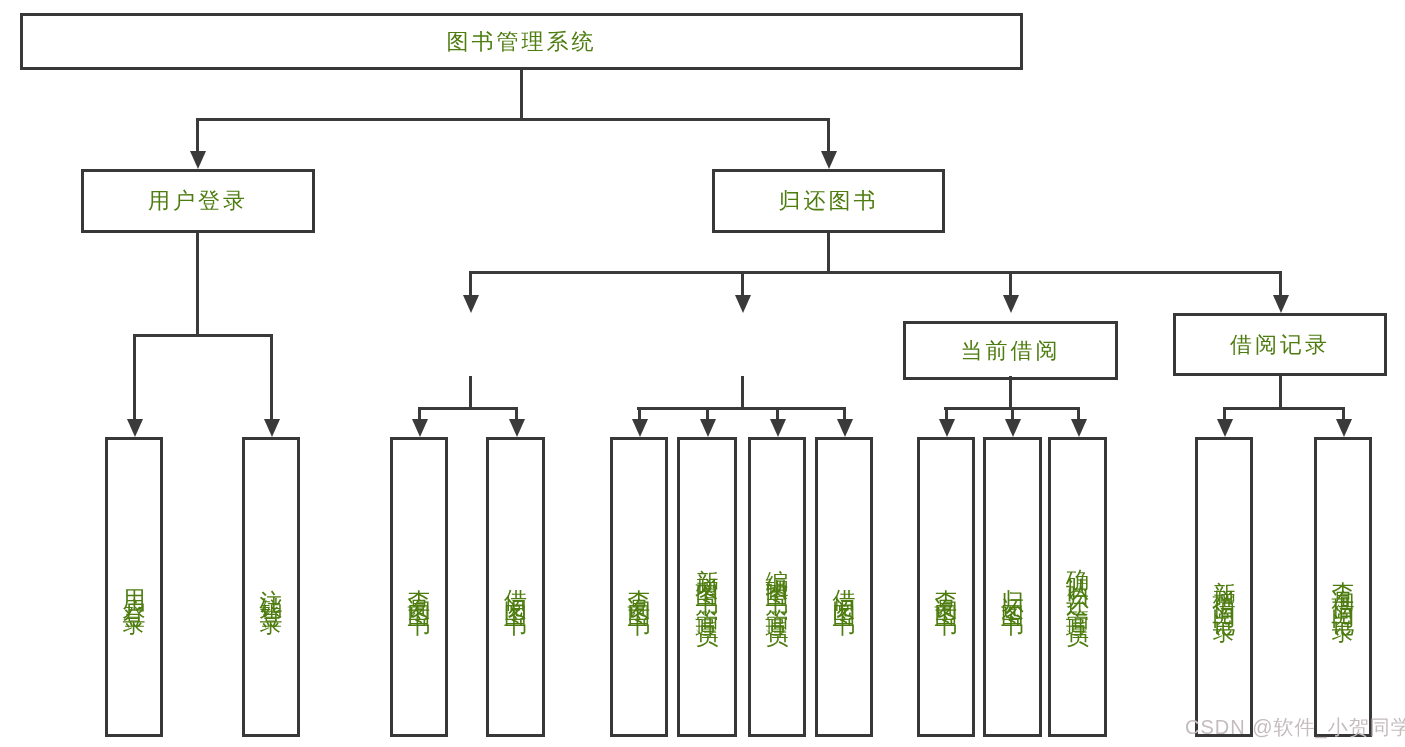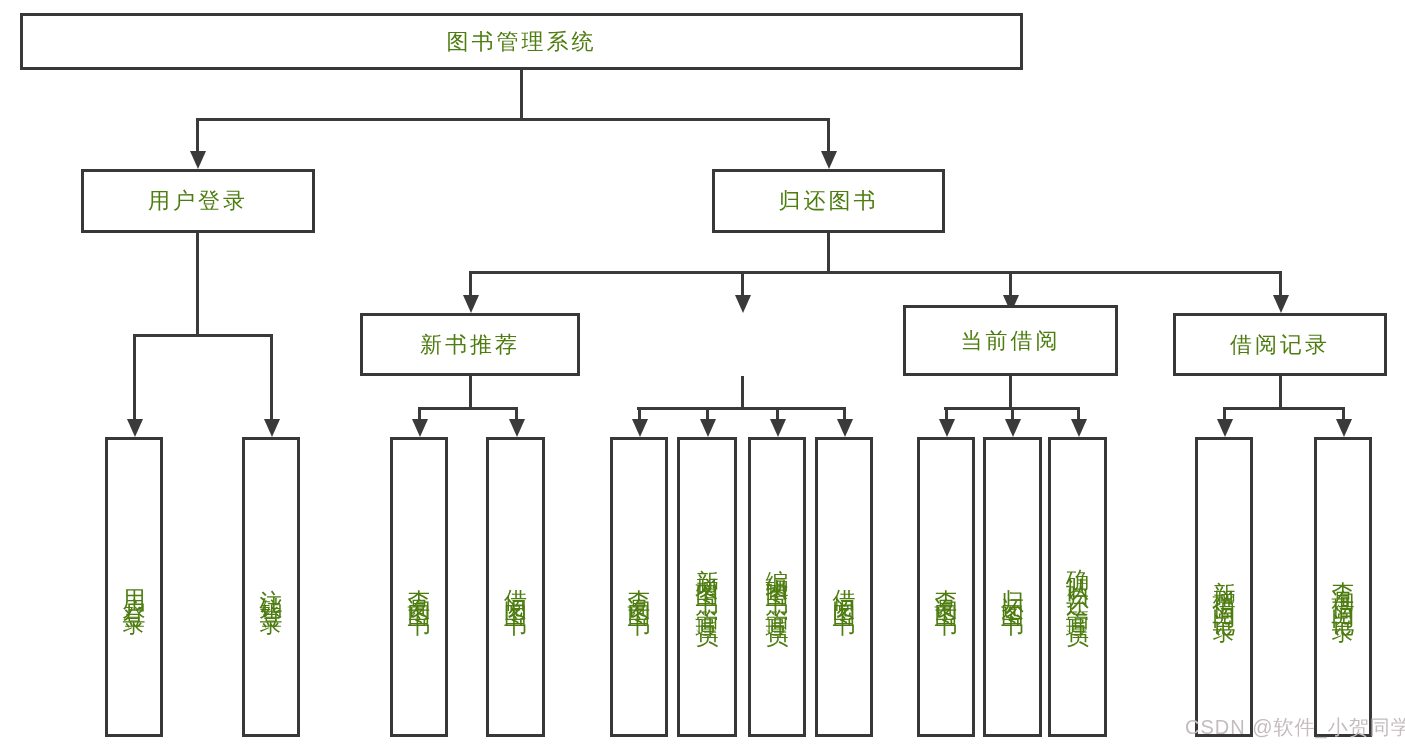--- a/index.html
+++ b/index.html
@@ -96,24 +96,21 @@
   <div class="arrow" style="left:133px;top:334px;height:86px"></div>
   <div class="arrow" style="left:270px;top:334px;height:86px"></div>
 
   <div class="line" style="left:827px;top:233px;width:3px;height:41px"></div>
   <div class="line" style="left:469px;top:271px;width:812px;height:3px"></div>
   <div class="arrow" style="left:469px;top:271px;height:25px"></div>
   <div class="arrow" style="left:741px;top:271px;height:25px"></div>
   <div class="arrow" style="left:1009px;top:271px;height:25px"></div>
   <div class="arrow" style="left:1279px;top:271px;height:25px"></div>
 
-  <div class="hbox" style="left:360px;top:313px;width:220px;height:63px">
-    <span class="lbl">新书推荐</span>
-  </div>
-  <div class="hbox" style="left:903px;top:305px;width:215px;height:71px">
+  <div class="hbox" style="left:903px;top:321px;width:215px;height:59px">
     <span class="lbl">当前借阅</span>
   </div>
   <div class="hbox" style="left:1173px;top:313px;width:214px;height:63px">
     <span class="lbl">借阅记录</span>
   </div>
 
   <div class="line" style="left:469px;top:376px;width:3px;height:34px"></div>
   <div class="line" style="left:418px;top:407px;width:99px;height:3px"></div>
   <div class="arrow" style="left:418px;top:407px;height:13px"></div>
   <div class="arrow" style="left:515px;top:407px;height:13px"></div>

